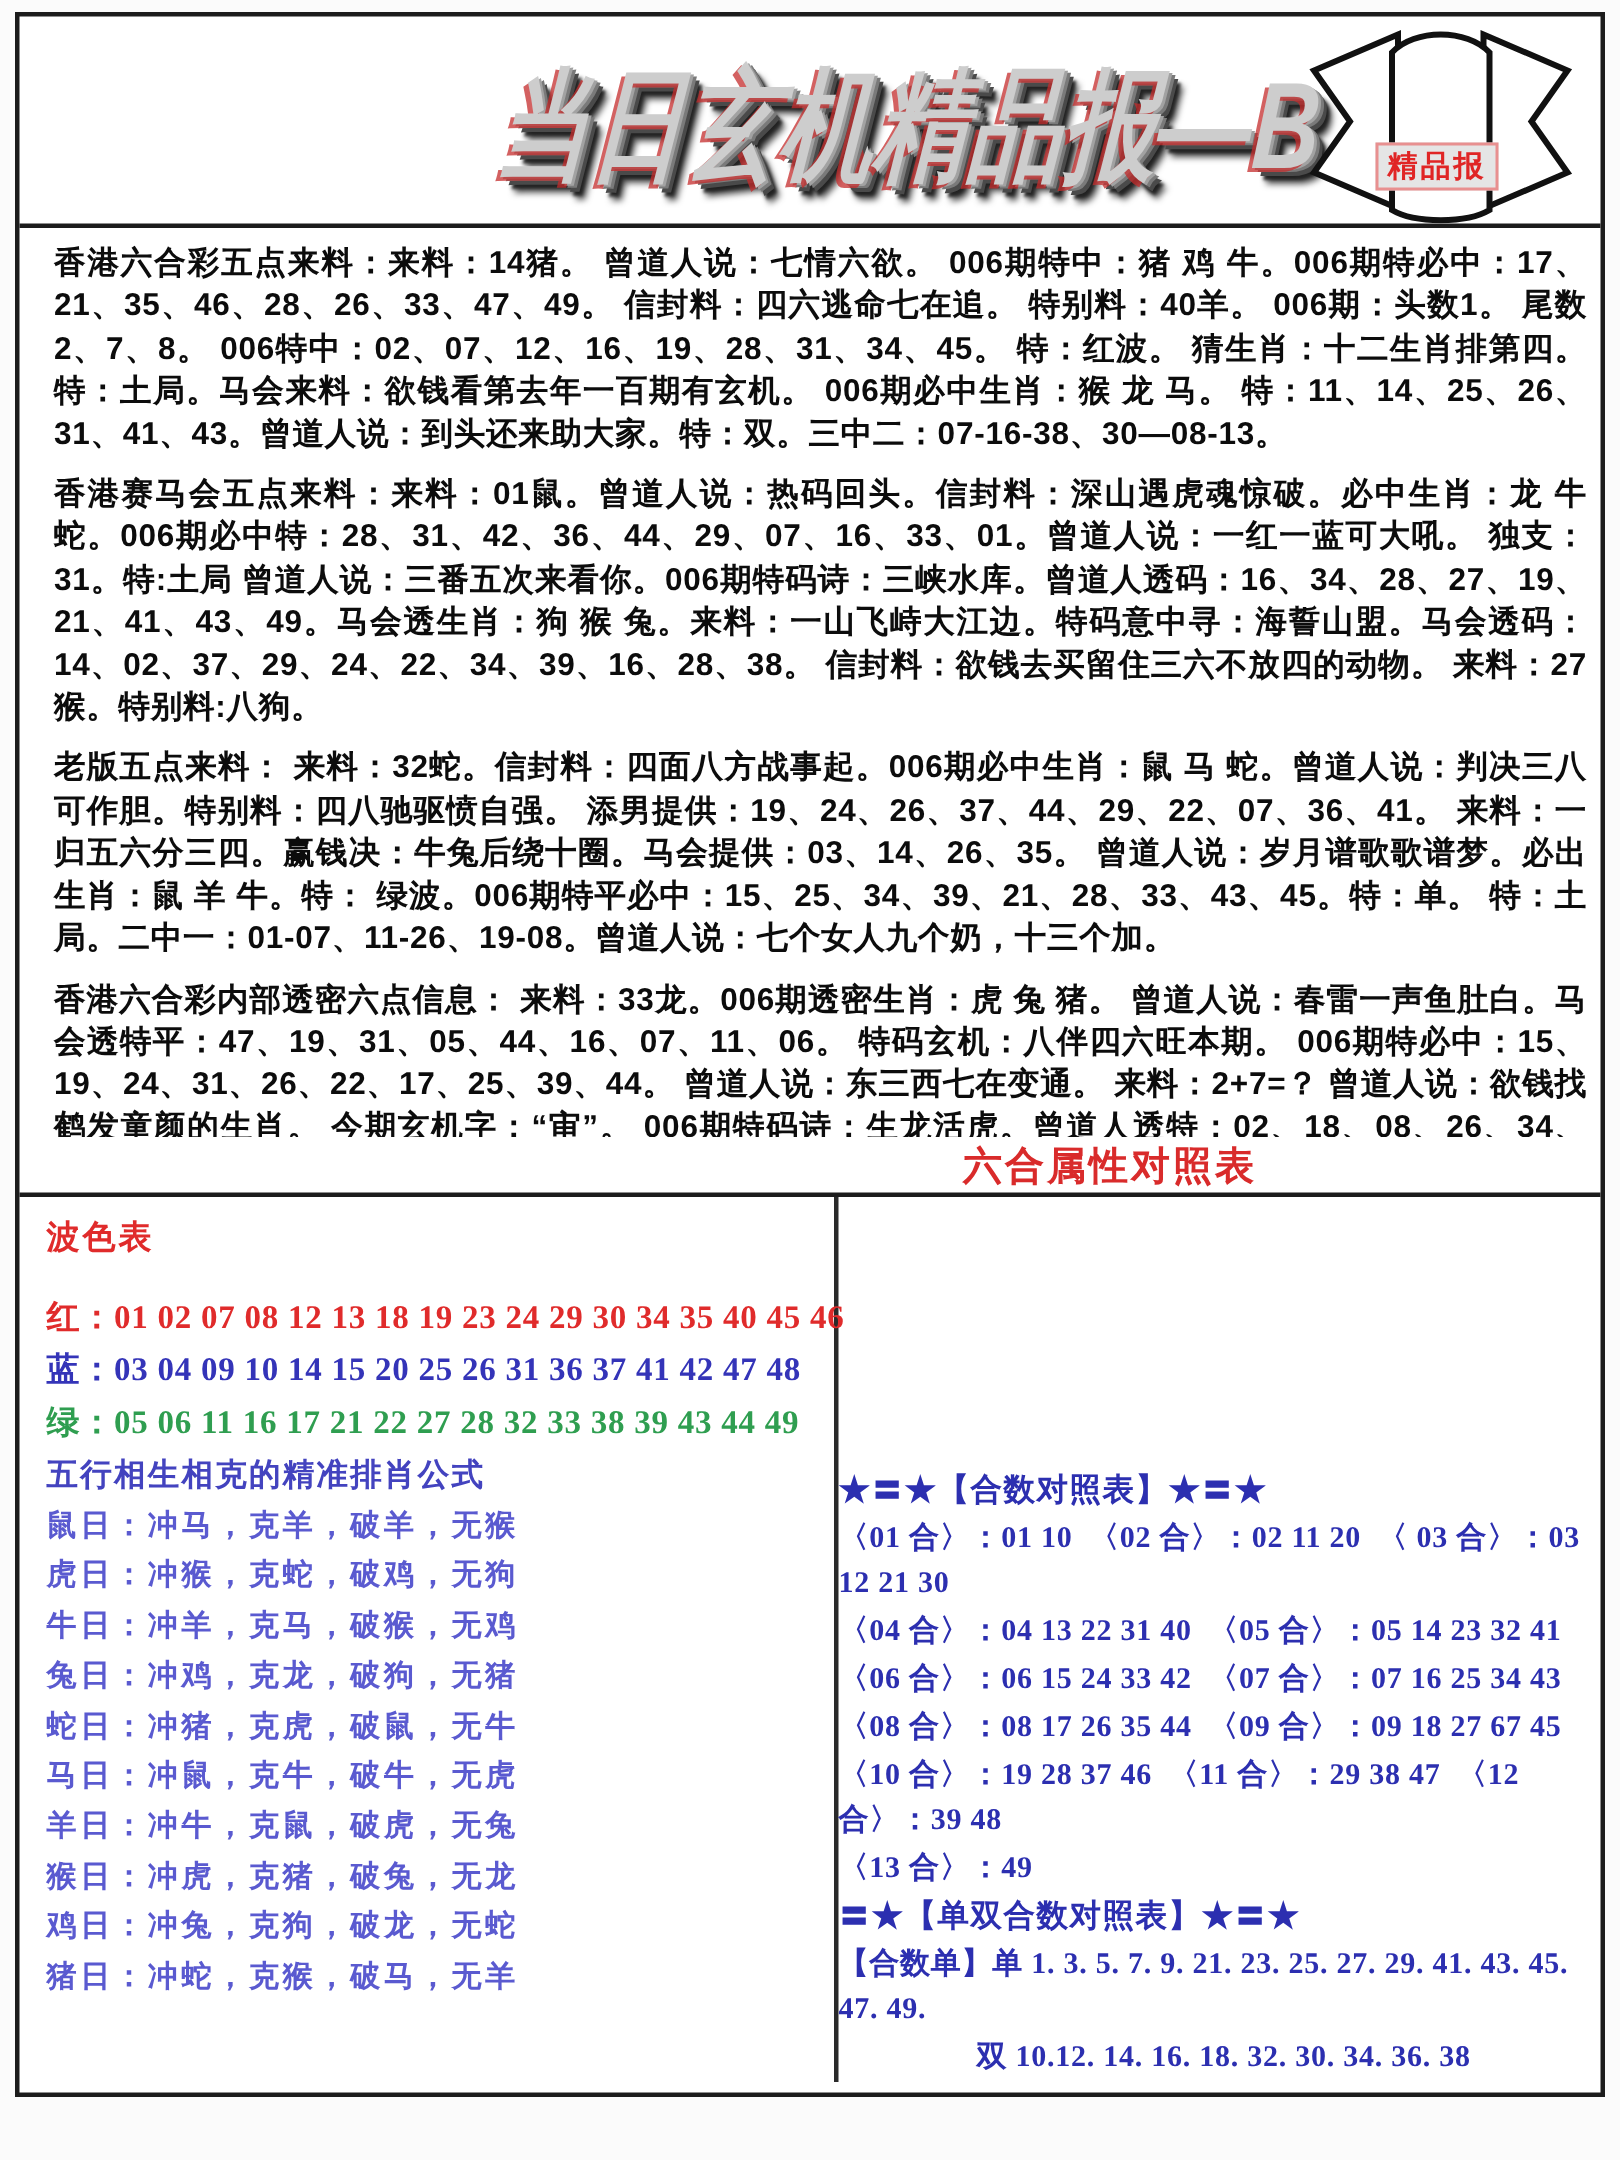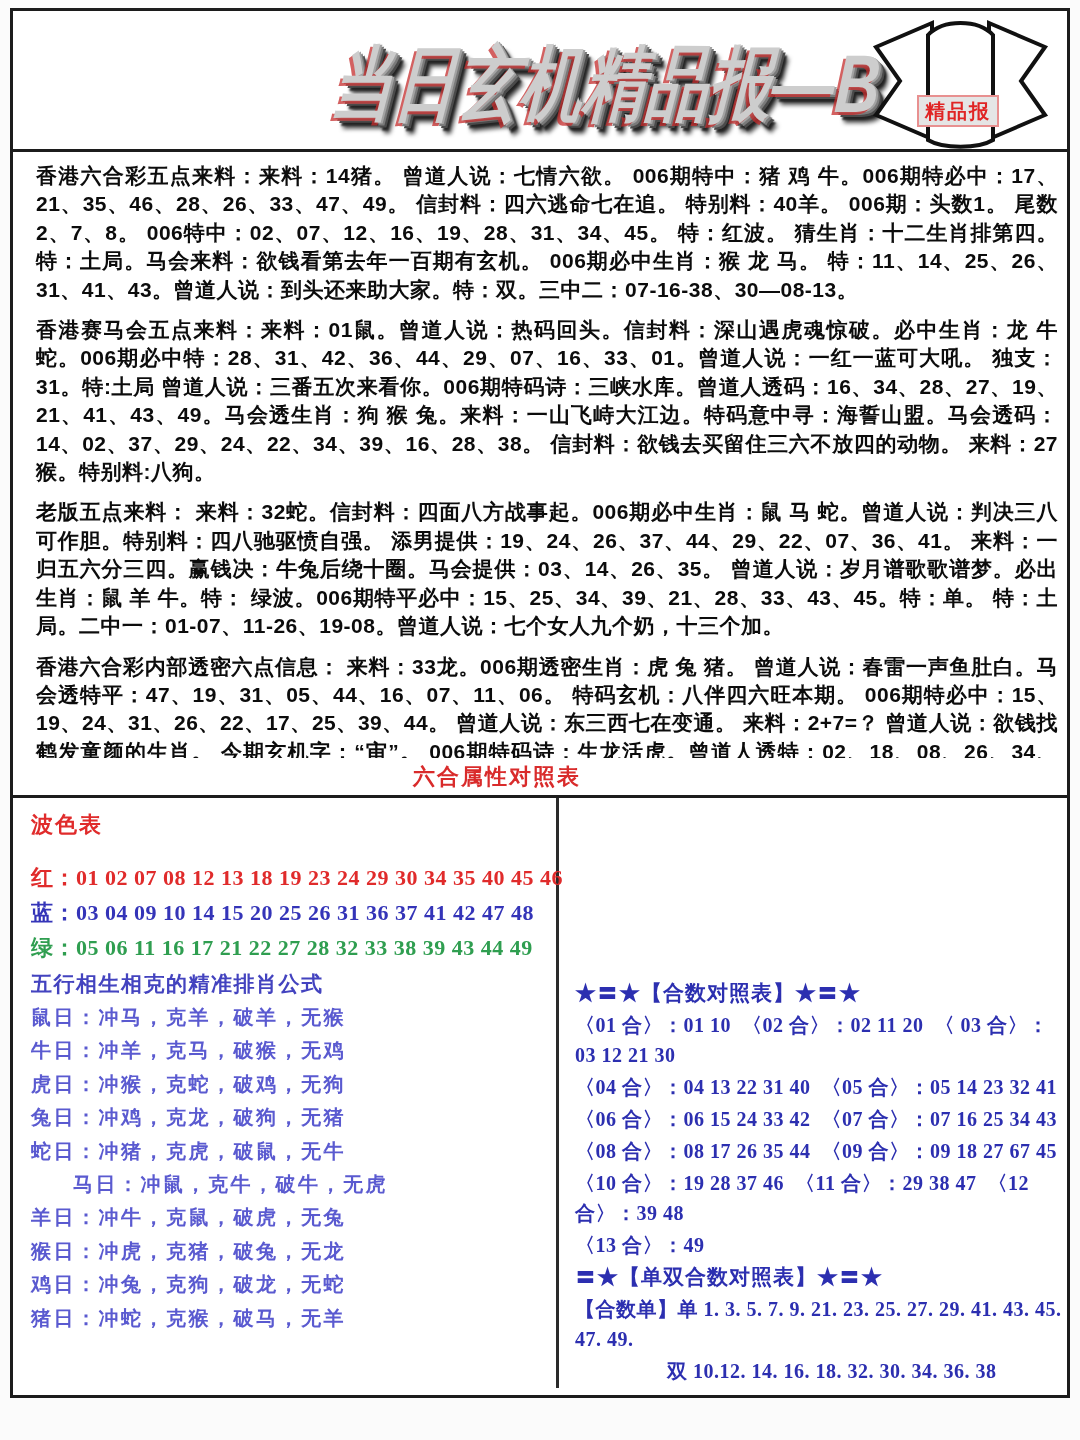--- a/index.html
+++ b/index.html
@@ -42,31 +42,31 @@
     box-sizing:border-box; height:606px; overflow:hidden;
     padding:10px 9px 0 23px;
     font-size:21px; font-weight:700; line-height:28.4px;
     color:#0c0c0c; text-align:justify; letter-spacing:0.5px;
   }
   .para { margin-bottom:12px; }
   
   .section-heading {
     box-sizing:border-box; height:40px;
     border-bottom:3px solid #1c1c1c;
-    font-size:22px; font-weight:bold; letter-spacing:2px;
-    padding-left:400px; line-height:38px;
+    font-size:26px; font-weight:bold; letter-spacing:2px;
+    text-align:center; padding-left:400px; line-height:38px;
   }
   
   .columns { display:flex; height:590px; overflow:hidden; }
   .left-col {
     width:546px; box-sizing:border-box;
     border-right:3px solid #2a2a2a;
     padding:12px 0 0 18px;
   }
-  .right-col { flex:1; box-sizing:border-box; padding:180px 0 0 16px; }
+  .right-col { flex:1; box-sizing:border-box; padding:180px 0 0 0; }
   .bose-title { font-size:22px; font-weight:bold; letter-spacing:2px; line-height:30px; margin-bottom:20px; }
   .color-row {
     font-family:"Liberation Serif", serif;
     font-size:22px; font-weight:bold; line-height:35px; letter-spacing:0.5px;
     white-space:nowrap;
   }
   .formula-title { font-size:21px; font-weight:bold; line-height:34px; letter-spacing:1.5px; margin-top:2px; }
   .zodiac-row { font-size:20px; font-weight:bold; line-height:33.4px; letter-spacing:2.5px; white-space:nowrap; }
   .rline {
     font-family:"Liberation Serif", serif;
@@ -104,25 +104,25 @@
     <div class="left-col">
       <div class="bose-title" style="color: rgb(224, 43, 43);">波色表</div>
       <div>
           <div class="color-row" style="color: rgb(224, 43, 43);">红：01 02 07 08 12 13 18 19 23 24 29 30 34 35 40 45 46</div>
           <div class="color-row" style="color: rgb(52, 52, 184);">蓝：03 04 09 10 14 15 20 25 26 31 36 37 41 42 47 48</div>
           <div class="color-row" style="color: rgb(47, 158, 80);">绿：05 06 11 16 17 21 22 27 28 32 33 38 39 43 44 49</div>
         </div>
       <div class="formula-title" style="color: rgb(67, 67, 191);">五行相生相克的精准排肖公式</div>
       <div>
           <div class="zodiac-row" style="color: rgb(90, 90, 208);">鼠日：冲马，克羊，破羊，无猴</div>
+          <div class="zodiac-row" style="color: rgb(90, 90, 208);">虎日：冲猴，克蛇，破鸡，无狗</div>
           <div class="zodiac-row" style="color: rgb(90, 90, 208);">牛日：冲羊，克马，破猴，无鸡</div>
-          <div class="zodiac-row" style="color: rgb(90, 90, 208);">虎日：冲猴，克蛇，破鸡，无狗</div>
           <div class="zodiac-row" style="color: rgb(90, 90, 208);">兔日：冲鸡，克龙，破狗，无猪</div>
           <div class="zodiac-row" style="color: rgb(90, 90, 208);">蛇日：冲猪，克虎，破鼠，无牛</div>
-          <div class="zodiac-row" style="color: rgb(90, 90, 208); margin-left: 42px;">马日：冲鼠，克牛，破牛，无虎</div>
+          <div class="zodiac-row" style="color: rgb(90, 90, 208);">马日：冲鼠，克牛，破牛，无虎</div>
           <div class="zodiac-row" style="color: rgb(90, 90, 208);">羊日：冲牛，克鼠，破虎，无兔</div>
           <div class="zodiac-row" style="color: rgb(90, 90, 208);">猴日：冲虎，克猪，破兔，无龙</div>
           <div class="zodiac-row" style="color: rgb(90, 90, 208);">鸡日：冲兔，克狗，破龙，无蛇</div>
           <div class="zodiac-row" style="color: rgb(90, 90, 208);">猪日：冲蛇，克猴，破马，无羊</div>
         </div>
     </div>
     <div class="right-col" style="color: rgb(44, 47, 176);">
         <div class="rline title">★〓★【合数对照表】★〓★</div>
         <div class="rline">〈01 合〉：01 10  〈02 合〉：02 11 20  〈 03 合〉：03 12 21 30</div>
         <div class="rline">〈04 合〉：04 13 22 31 40  〈05 合〉：05 14 23 32 41</div>

